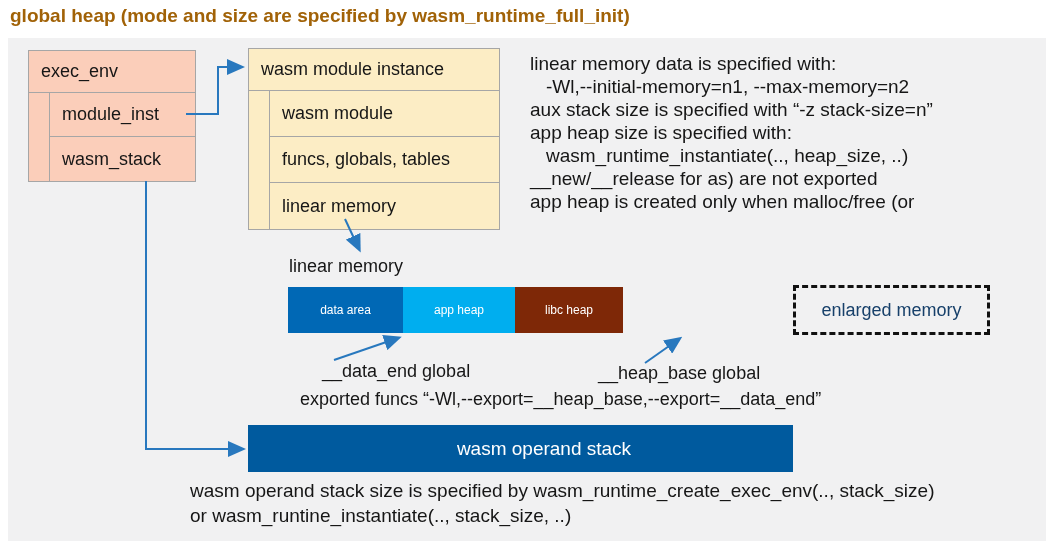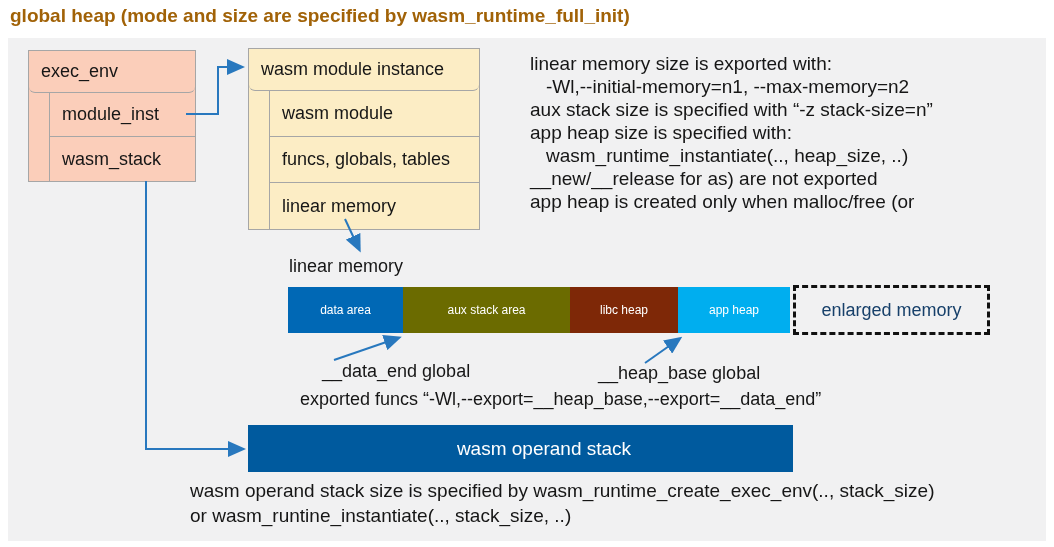--- a/index.html
+++ b/index.html
@@ -6,30 +6,30 @@
   html,body { width:1054px; height:547px; background:#ffffff;
     font-family:"Liberation Sans", sans-serif; color:#161616; }
   #stage { position:relative; width:1054px; height:547px; overflow:hidden; }
 
   .title { position:absolute; left:10px; top:5px; font-size:19px; font-weight:bold; color:#a16207; }
 
   .panel { position:absolute; left:8px; top:38px; width:1038px; height:503px; background:#f1f1f2; }
 
   
   .box { position:absolute; border:1px solid #a6a6a6; }
-  .box-header { height:42px; border-bottom:1px solid #a6a6a6; display:flex; align-items:center; padding-left:12px; font-size:18px;border-radius:6px; }
+  .box-header { height:42px; border-bottom:1px solid #a6a6a6; display:flex; align-items:center; padding-left:12px; font-size:18px; }
   .box-body { display:flex; }
   .box-strip { width:21px; border-right:1px solid #a6a6a6; }
   .box-rows { flex:1; }
   .box-row { border-bottom:1px solid #a6a6a6; display:flex; align-items:center; padding-left:12px; font-size:18px; }
   .box-row:last-child { border-bottom:none; }
 
   #exec-env { left:28px; top:50px; width:168px; background:#fbceba; }
   #exec-env .box-row { height:44px; }
-  #module-instance { left:248px; top:48px; width:232px; background:#fcedc5; }
+  #module-instance { left:248px; top:48px; width:252px; background:#fcedc5; }
   #module-instance .box-row { height:46px; }
 
   
   .notes { position:absolute; left:530px; top:52px; font-size:19px; line-height:23px; white-space:nowrap; }
   .notes .indent { padding-left:16px; }
 
   
   .lm-label { position:absolute; left:289px; top:256px; font-size:18px; }
   .membar { position:absolute; left:288px; top:287px; height:46px; display:flex; }
   .seg { height:46px; display:flex; align-items:center; justify-content:center;
@@ -78,35 +78,34 @@
       <div class="box-strip"></div>
       <div class="box-rows">
         <div class="box-row">wasm module</div>
         <div class="box-row">funcs, globals, tables</div>
         <div class="box-row">linear memory</div>
       </div>
     </div>
   </div>
 
   <div class="notes">
-    <div>linear memory size is exported with:</div>
+    <div>linear memory data is specified with:</div>
     <div class="indent">-Wl,--initial-memory=n1, --max-memory=n2</div>
     <div>aux stack size is specified with “-z stack-size=n”</div>
     <div>app heap size is specified with:</div>
     <div class="indent">wasm_runtime_instantiate(.., heap_size, ..)</div>
     <div>__new/__release for as) are not exported</div>
     <div>app heap is created only when malloc/free (or</div>
   </div>
 
   <div class="lm-label">linear memory</div>
   <div class="membar">
     <div class="seg seg-0" style="background: rgb(0, 104, 181);">data area</div>
-    <div class="seg seg-1" style="background: rgb(107, 107, 0);">aux stack area</div>
+    <div class="seg seg-2" style="background: rgb(0, 174, 239);">app heap</div>
     <div class="seg seg-3" style="background: rgb(126, 40, 7);">libc heap</div>
-    <div class="seg seg-2" style="background: rgb(0, 174, 239);">app heap</div>
   </div>
   <div class="enlarged">enlarged memory</div>
 
   <div class="lbl-data-end">__data_end global</div>
   <div class="lbl-heap-base">__heap_base global</div>
   <div class="lbl-exported">exported funcs “-Wl,--export=__heap_base,--export=__data_end”</div>
 
   <div class="opstack" style="background: rgb(0, 90, 158);">wasm operand stack</div>
 
   <div class="bottom-note">

